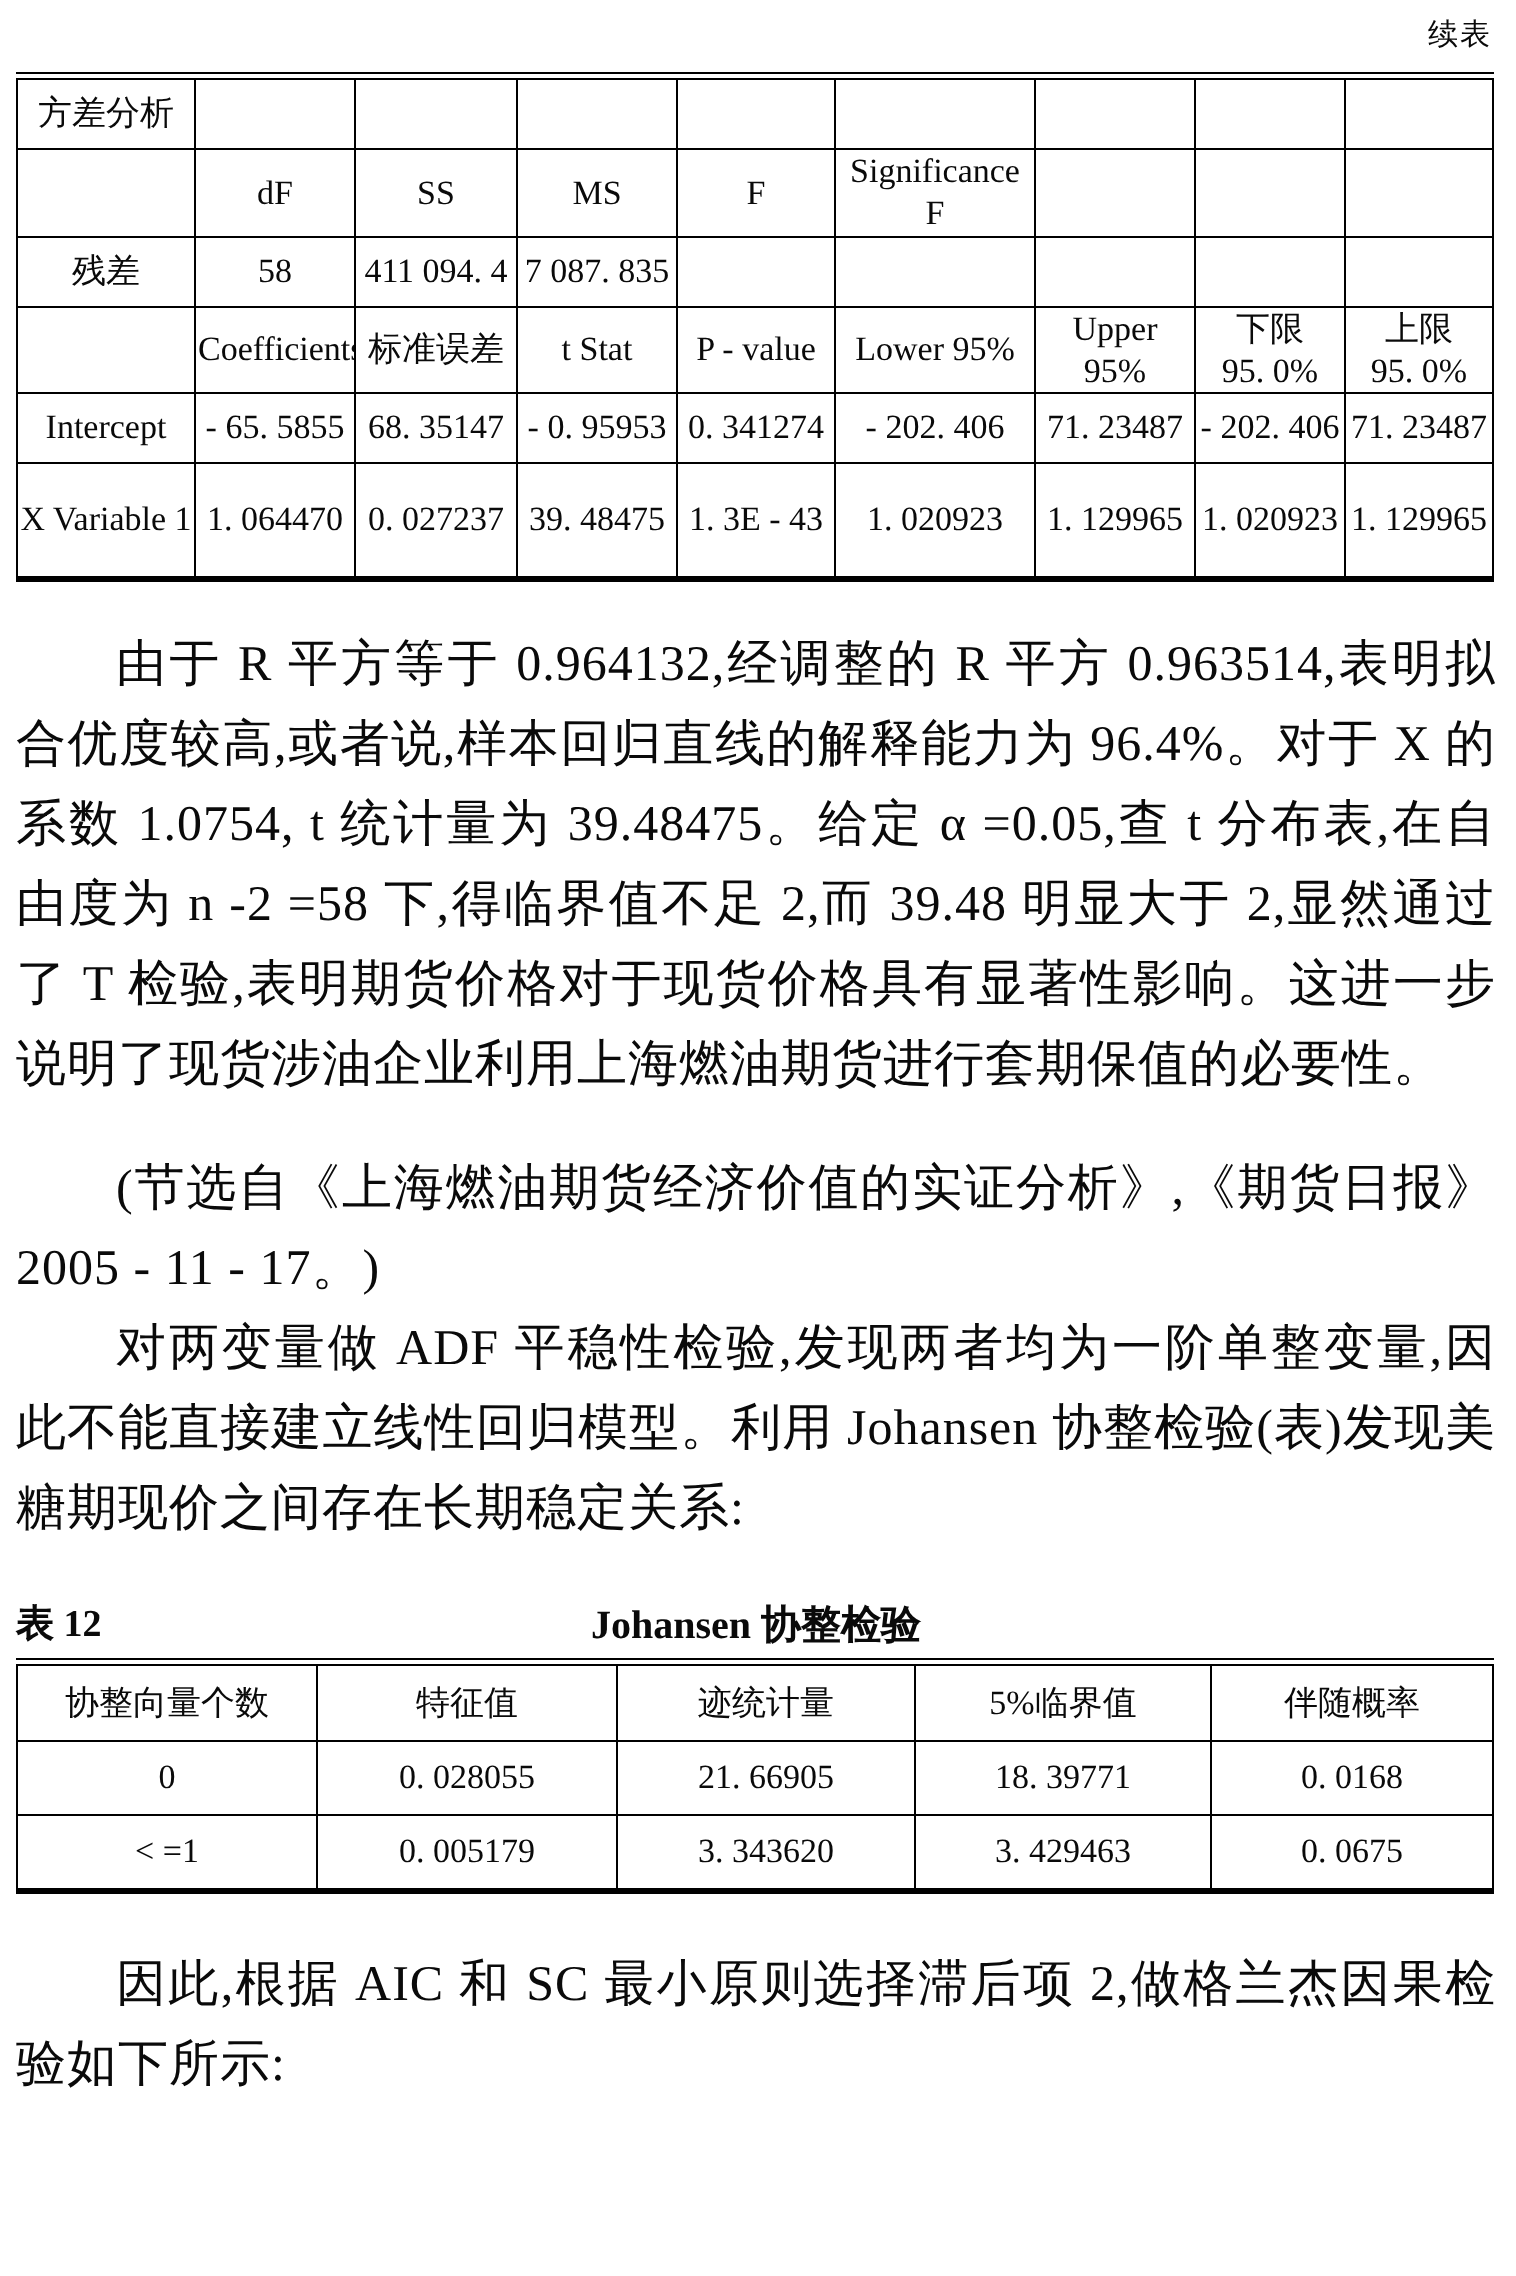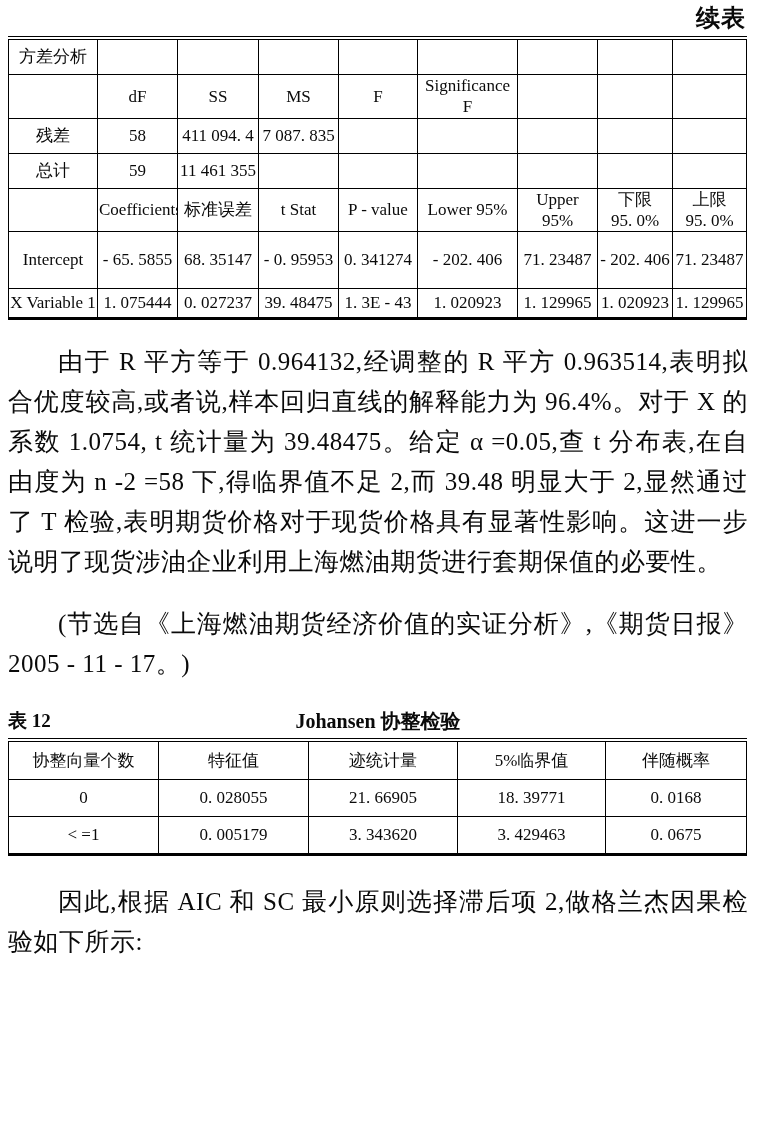--- a/index.html
+++ b/index.html
@@ -10,22 +10,22 @@
     margin: 0 auto;
     background: #ffffff;
     color: #0a0a0a;
     font-family: "Liberation Serif", "DejaVu Serif", serif;
     overflow: hidden;
     box-sizing: border-box;
     padding: 6px 10px 0 8px;
   }
   .continued {
     text-align: right;
-    font-weight: bold;
-    font-size: 24px;
+    font-weight: normal;
+    font-size: 15px;
     line-height: 24px;
     padding-right: 2px;
     letter-spacing: 1px;
   }
   table {
     border-collapse: collapse;
     table-layout: fixed;
     width: 738px;
     border-top: 4px double #000;
     border-bottom: 3px solid #000;
@@ -132,31 +132,20 @@
           <td>58</td>
           <td>411 094. 4</td>
           <td>7 087. 835</td>
           <td></td>
           <td></td>
           <td></td>
           <td></td>
           <td></td>
         </tr>
         <tr>
-          <td>总计</td>
-          <td>59</td>
-          <td>11 461 355</td>
-          <td></td>
-          <td></td>
-          <td></td>
-          <td></td>
-          <td></td>
-          <td></td>
-        </tr>
-        <tr>
           <td></td>
           <td>Coefficients</td>
           <td>标准误差</td>
           <td>t Stat</td>
           <td>P - value</td>
           <td>Lower 95%</td>
           <td>Upper 95%</td>
           <td>下限
 95. 0%</td>
           <td>上限
@@ -168,37 +157,38 @@
           <td>68. 35147</td>
           <td>- 0. 95953</td>
           <td>0. 341274</td>
           <td>- 202. 406</td>
           <td>71. 23487</td>
           <td>- 202. 406</td>
           <td>71. 23487</td>
         </tr>
         <tr>
           <td>X Variable 1</td>
-          <td>1. 075444</td>
+          <td>1. 064470</td>
           <td>0. 027237</td>
           <td>39. 48475</td>
           <td>1. 3E - 43</td>
           <td>1. 020923</td>
           <td>1. 129965</td>
           <td>1. 020923</td>
           <td>1. 129965</td>
         </tr>
       </tbody>
   </table>
 
   <p class="para p1">由于 R 平方等于 0.964132,经调整的 R 平方 0.963514,表明拟合优度较高,或者说,样本回归直线的解释能力为 96.4%。对于 X 的系数 1.0754, t 统计量为 39.48475。给定 α =0.05,查 t 分布表,在自由度为 n -2 =58 下,得临界值不足 2,而 39.48 明显大于 2,显然通过了 T 检验,表明期货价格对于现货价格具有显著性影响。这进一步说明了现货涉油企业利用上海燃油期货进行套期保值的必要性。</p>
 
   <p class="para p2">(节选自《上海燃油期货经济价值的实证分析》,《期货日报》2005 - 11 - 17。)</p>
 
 
+  <p class="para p4">对两变量做 ADF 平稳性检验,发现两者均为一阶单整变量,因此不能直接建立线性回归模型。利用 Johansen 协整检验(表)发现美糖期现价之间存在长期稳定关系:</p>
 
   <div class="caption">
     <span class="cap-label">表 12</span>
     <span class="cap-title">Johansen 协整检验</span>
   </div>
 
   <table id="johansen">
     <colgroup>
       <col style="width:150px">
         <col style="width:150px">

